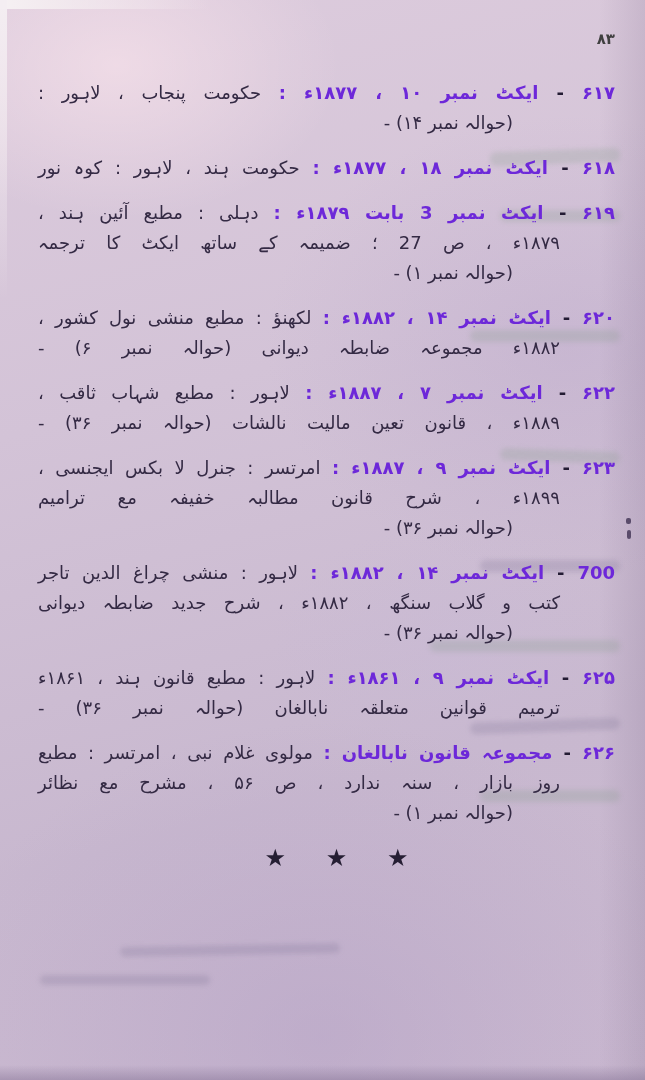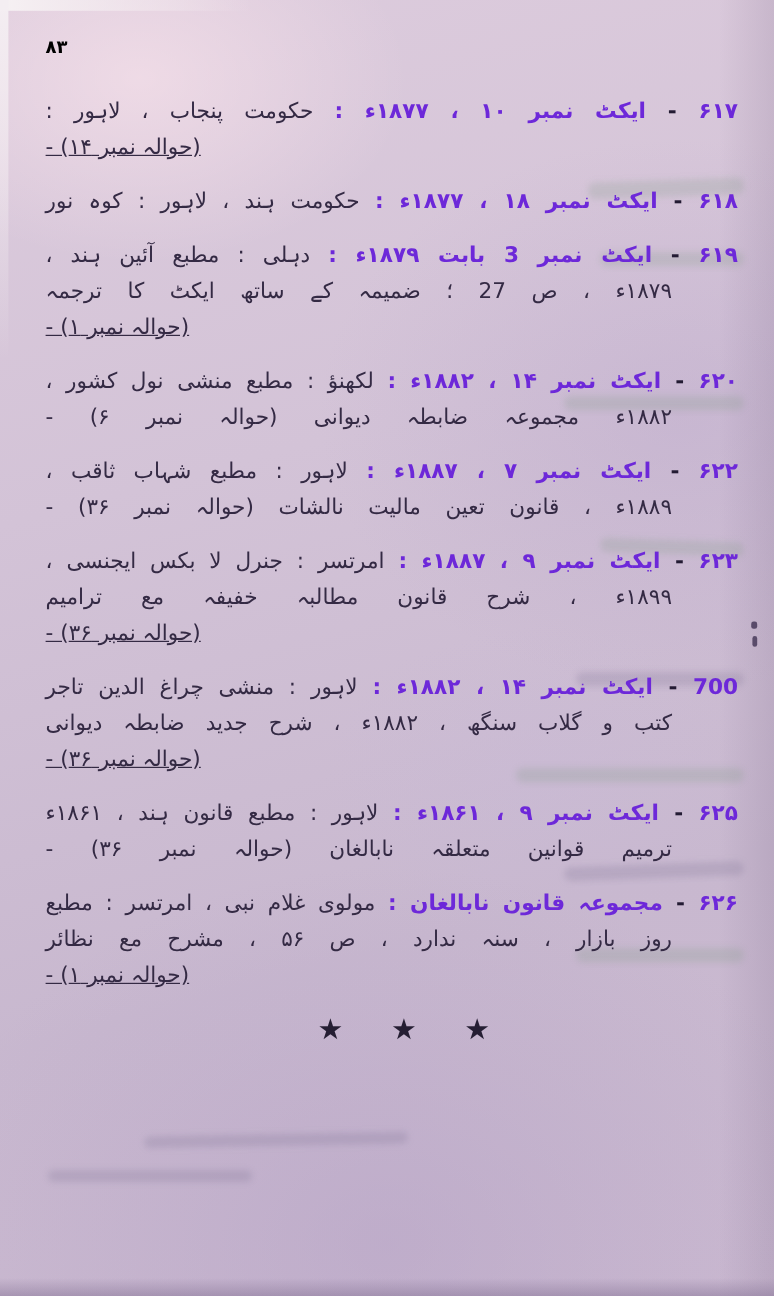--- a/index.html
+++ b/index.html
@@ -38,44 +38,43 @@
 
   .content {
     position: absolute; inset: 0;
     padding: 24px 30px 0 38px;
     color: #342a44;
     font-size: 18px;
     line-height: 30px;
   }
 
   .page-number {
-    text-align: left;
+    text-align: right;
     font-size: 15px;
     font-weight: 700;
-    color: #000000;
+    color: #404040;
     letter-spacing: 2px;
     margin-bottom: 24px;
   }
 
   .entry { margin-bottom: 15px; }
   .line { min-height: 30px; }
   .line-first {
     text-align: justify;
     text-align-last: justify;
   }
   .line-cont {
     padding-right: 55px;
     text-align: justify;
     text-align-last: justify;
     word-spacing: 2px;
   }
   .line-ref {
     padding-right: 102px;
-    text-align: left;
-    text-decoration: underline;
+    text-align: right;
   }
   .entry-num, .entry-title {
     font-weight: 700;
     color: #6d28d9;
   }
   .entry-dash { font-weight: 700; color: #231b33; }
 
   .footer-ornament {
     margin-top: 14px;
     text-align: center;

